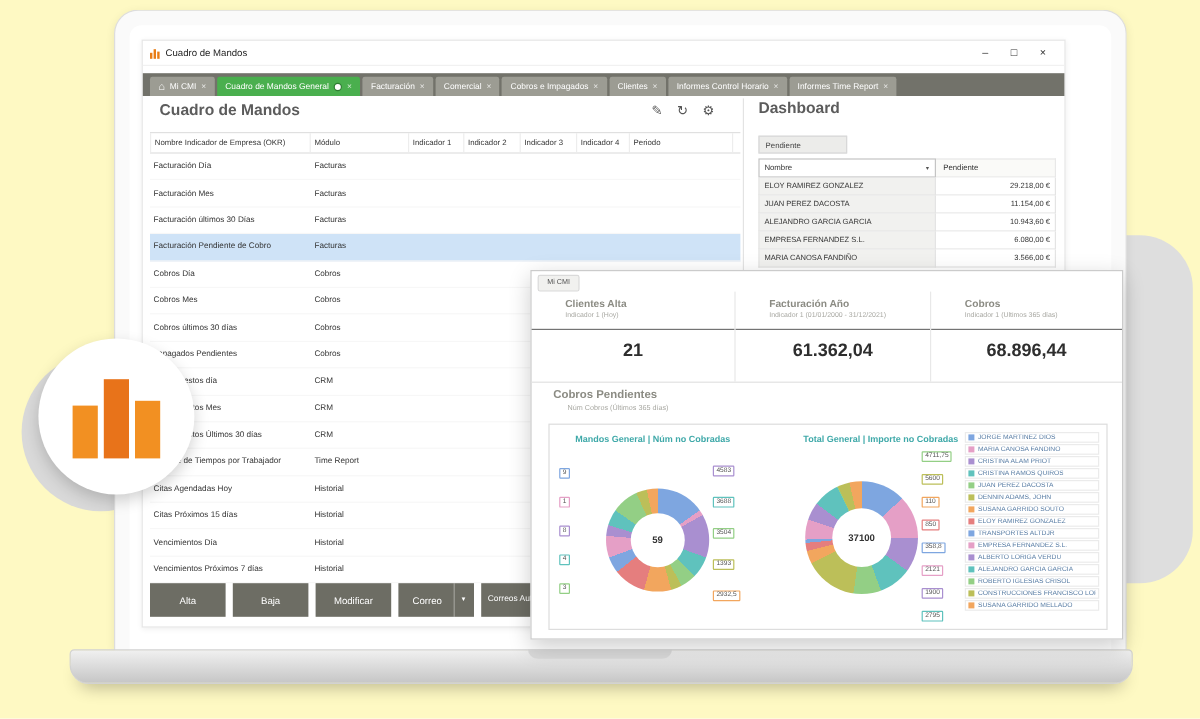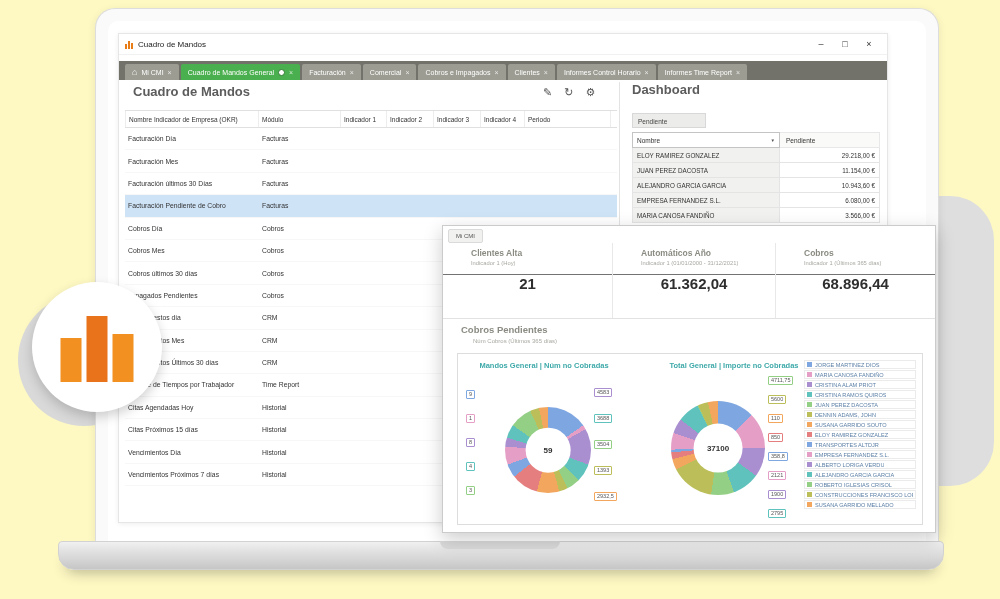--- a/index.html
+++ b/index.html
@@ -87,21 +87,21 @@
            border:1px solid #cbcbcb;box-shadow:0 6px 18px rgba(0,0,0,.2);}
   .ov-tab{position:absolute;left:5px;top:3px;height:12px;padding:0 7px;background:#f1f1ef;
           border:1px solid #dadada;font-size:6px;color:#555;line-height:12px;border-radius:2px;}
   .kpis{position:absolute;left:0;top:17px;width:100%;height:76px;display:grid;
         grid-template-columns:170px 163px 1fr;border-bottom:1px solid #e2e2e2;box-sizing:border-box;}
   .kpi{border-right:1px solid #e8e8e8;}
   .kpi:last-child{border-right:none;}
   .kpi-head{height:32px;padding:5px 4px 0 28px;border-bottom:1px solid #737373;box-sizing:border-box;}
   .kpi-title{font-size:8.5px;font-weight:bold;color:#8b8b83;}
   .kpi-sub{font-size:5.8px;color:#a8a8a2;margin-top:2px;white-space:nowrap;overflow:hidden;}
-  .kpi-value{font-size:15px;font-weight:bold;color:#2e2e2e;text-align:center;}
+  .kpi-value{font-size:15px;font-weight:bold;color:#2e2e2e;text-align:center;margin-top:9px;}
   .sec-title{position:absolute;left:18px;top:98px;font-size:9.5px;font-weight:bold;color:#8b8b83;}
   .sec-sub{position:absolute;left:30px;top:112px;font-size:6px;color:#a8a8a2;}
 
   .chartbox{position:absolute;left:14px;top:127px;width:464px;height:170px;border:1px solid #ddd;}
   .ch-title{position:absolute;top:7px;font-size:7.5px;font-weight:bold;color:#3fa9a9;text-align:center;}
   .ch-title.t1{left:6px;width:160px;}
   .ch-title.t2{left:196px;width:160px;}
   .donut{position:absolute;border-radius:50%;}
   .donut .hole{position:absolute;left:50%;top:50%;transform:translate(-50%,-50%);width:52%;height:52%;
                background:#fff;border-radius:50%;display:flex;align-items:center;justify-content:center;
@@ -350,20 +350,30 @@
             <div class="c">Historial</div>
             <div class="c"></div>
             <div class="c"></div>
             <div class="c"></div>
             <div class="c"></div>
             <div class="c"></div>
           </div>
         </div>
     </div>
 
+    <div class="footer">
+        <div class="fbtn">Alta</div>
+        <div class="fbtn">Baja</div>
+        <div class="fbtn">Modificar</div>
+        <div class="fbtn dropdown">
+          <span class="dd-main">Correo</span>
+          <span class="dd-arrow">▼</span>
+        </div>
+        <div class="fbtn wrap">Correos Automáticos</div>
+      </div>
 
     <div class="dash">
       <div class="dash-title">Dashboard</div>
       <div class="dash-filter">Pendiente</div>
       <div class="dash-table">
         <div class="drow">
           <div class="dname-h">
             <span>Nombre</span>
             <span class="dd">▼</span>
           </div>
@@ -400,21 +410,21 @@
     <div class="kpis">
         <div class="kpi">
           <div class="kpi-head">
             <div class="kpi-title">Clientes Alta</div>
             <div class="kpi-sub">Indicador 1 (Hoy)</div>
           </div>
           <div class="kpi-value">21</div>
         </div>
         <div class="kpi">
           <div class="kpi-head">
-            <div class="kpi-title">Automáticos Año</div>
+            <div class="kpi-title">Facturación Año</div>
             <div class="kpi-sub">Indicador 1 (01/01/2000 - 31/12/2021)</div>
           </div>
           <div class="kpi-value">61.362,04</div>
         </div>
         <div class="kpi">
           <div class="kpi-head">
             <div class="kpi-title">Cobros</div>
             <div class="kpi-sub">Indicador 1 (Últimos 365 días)</div>
           </div>
           <div class="kpi-value">68.896,44</div>

